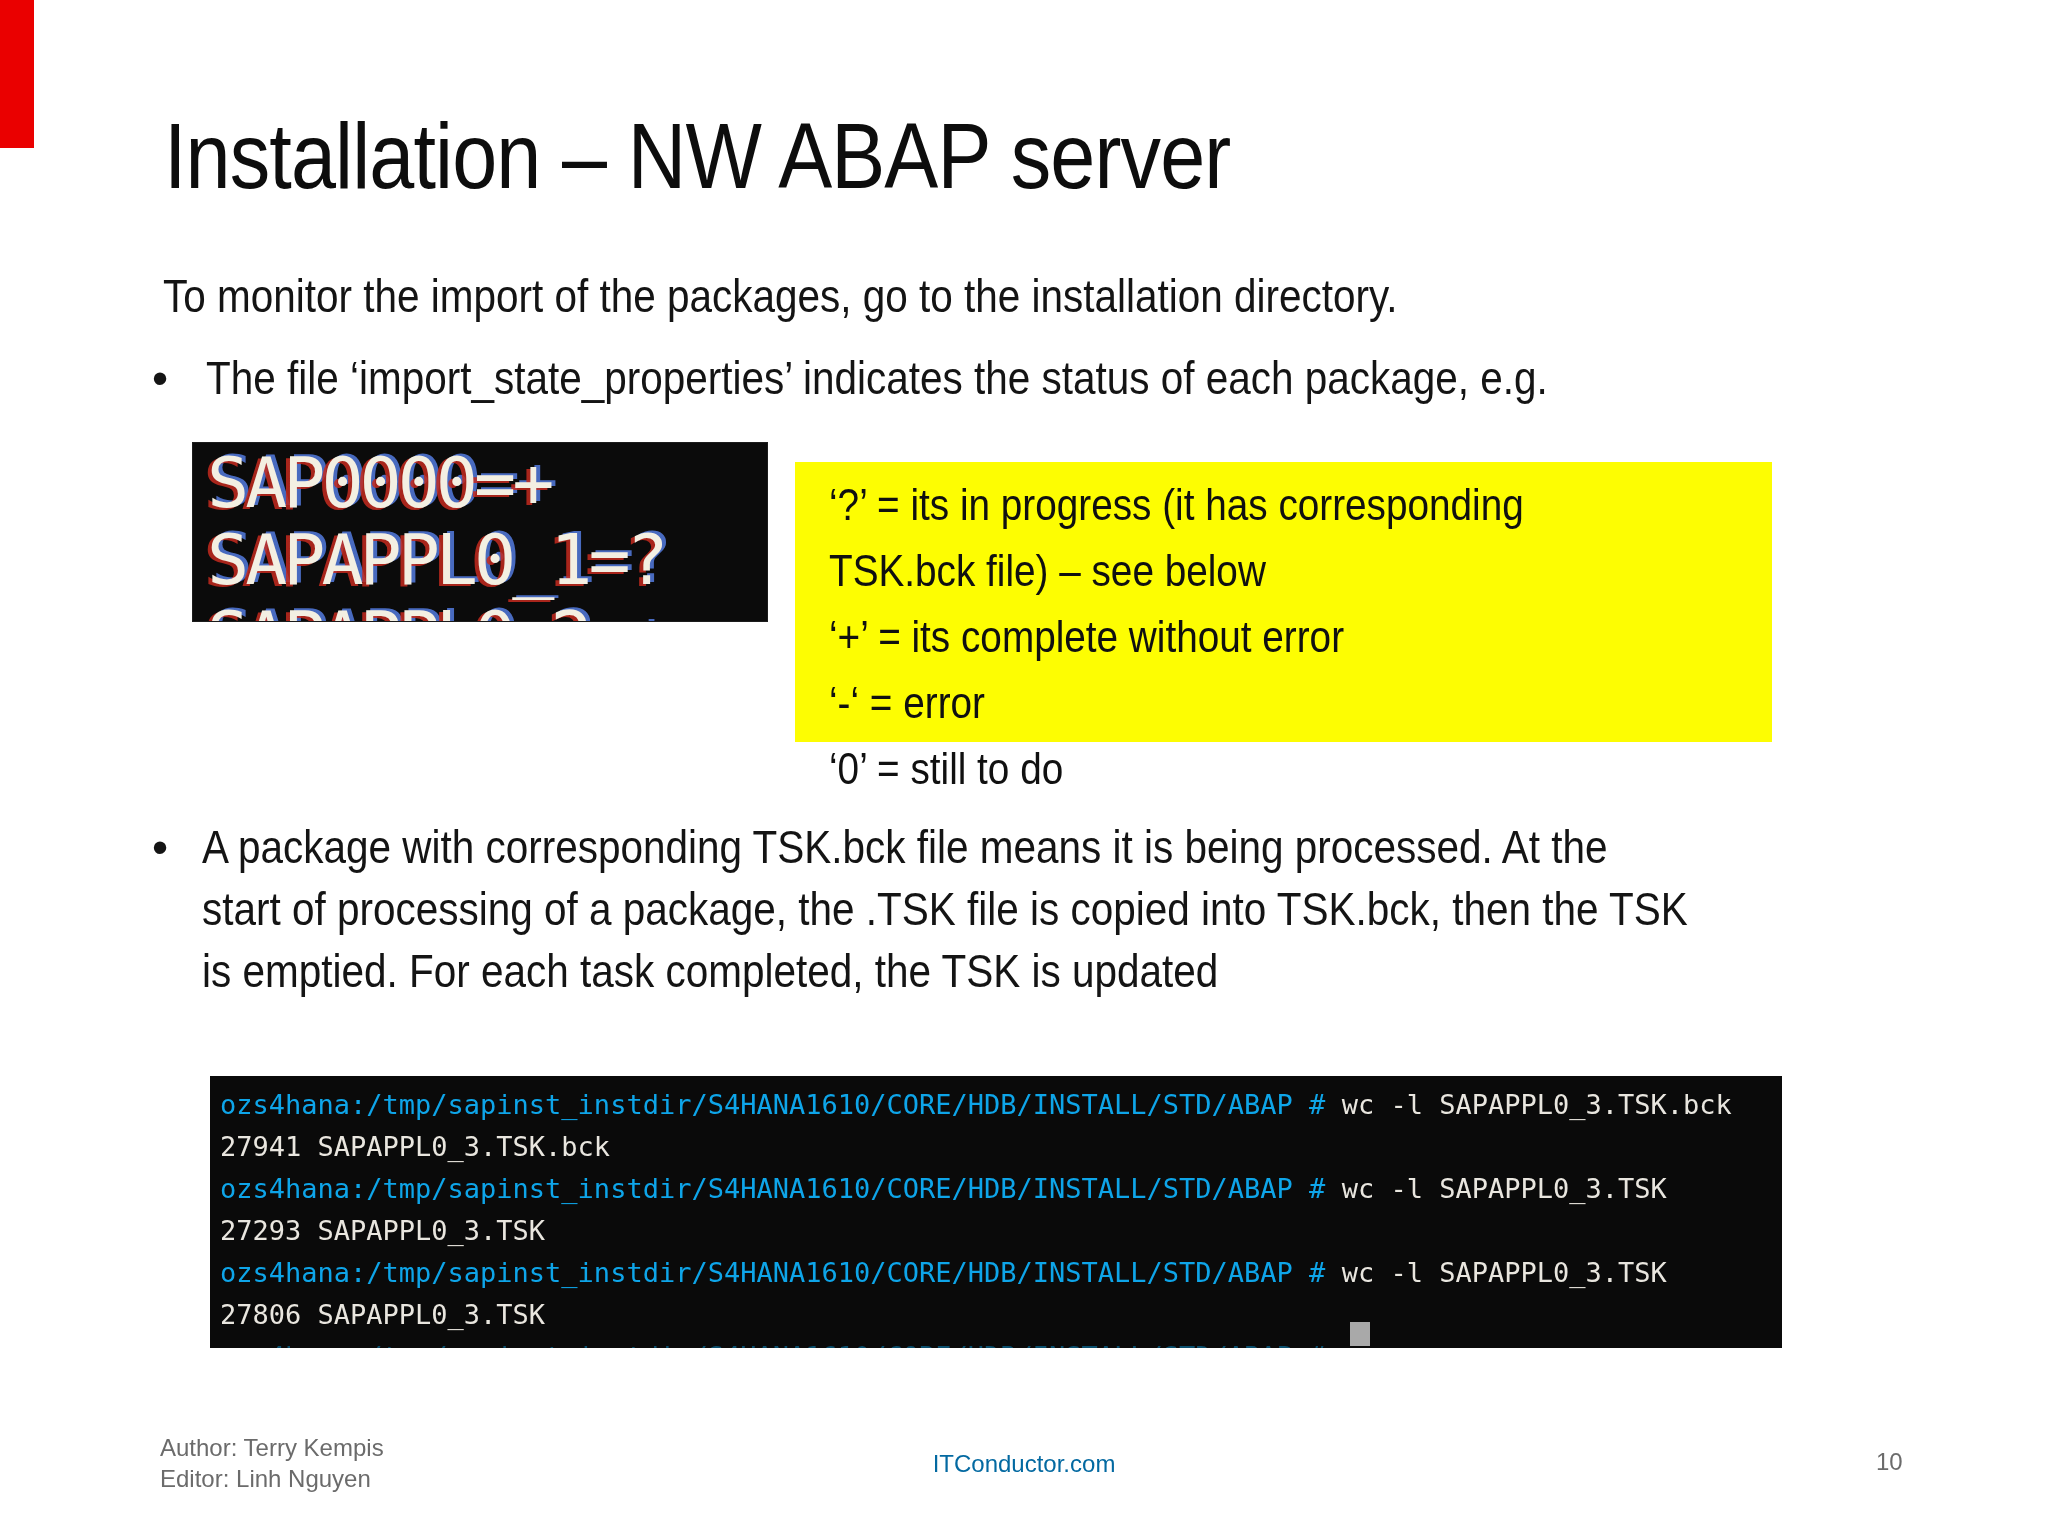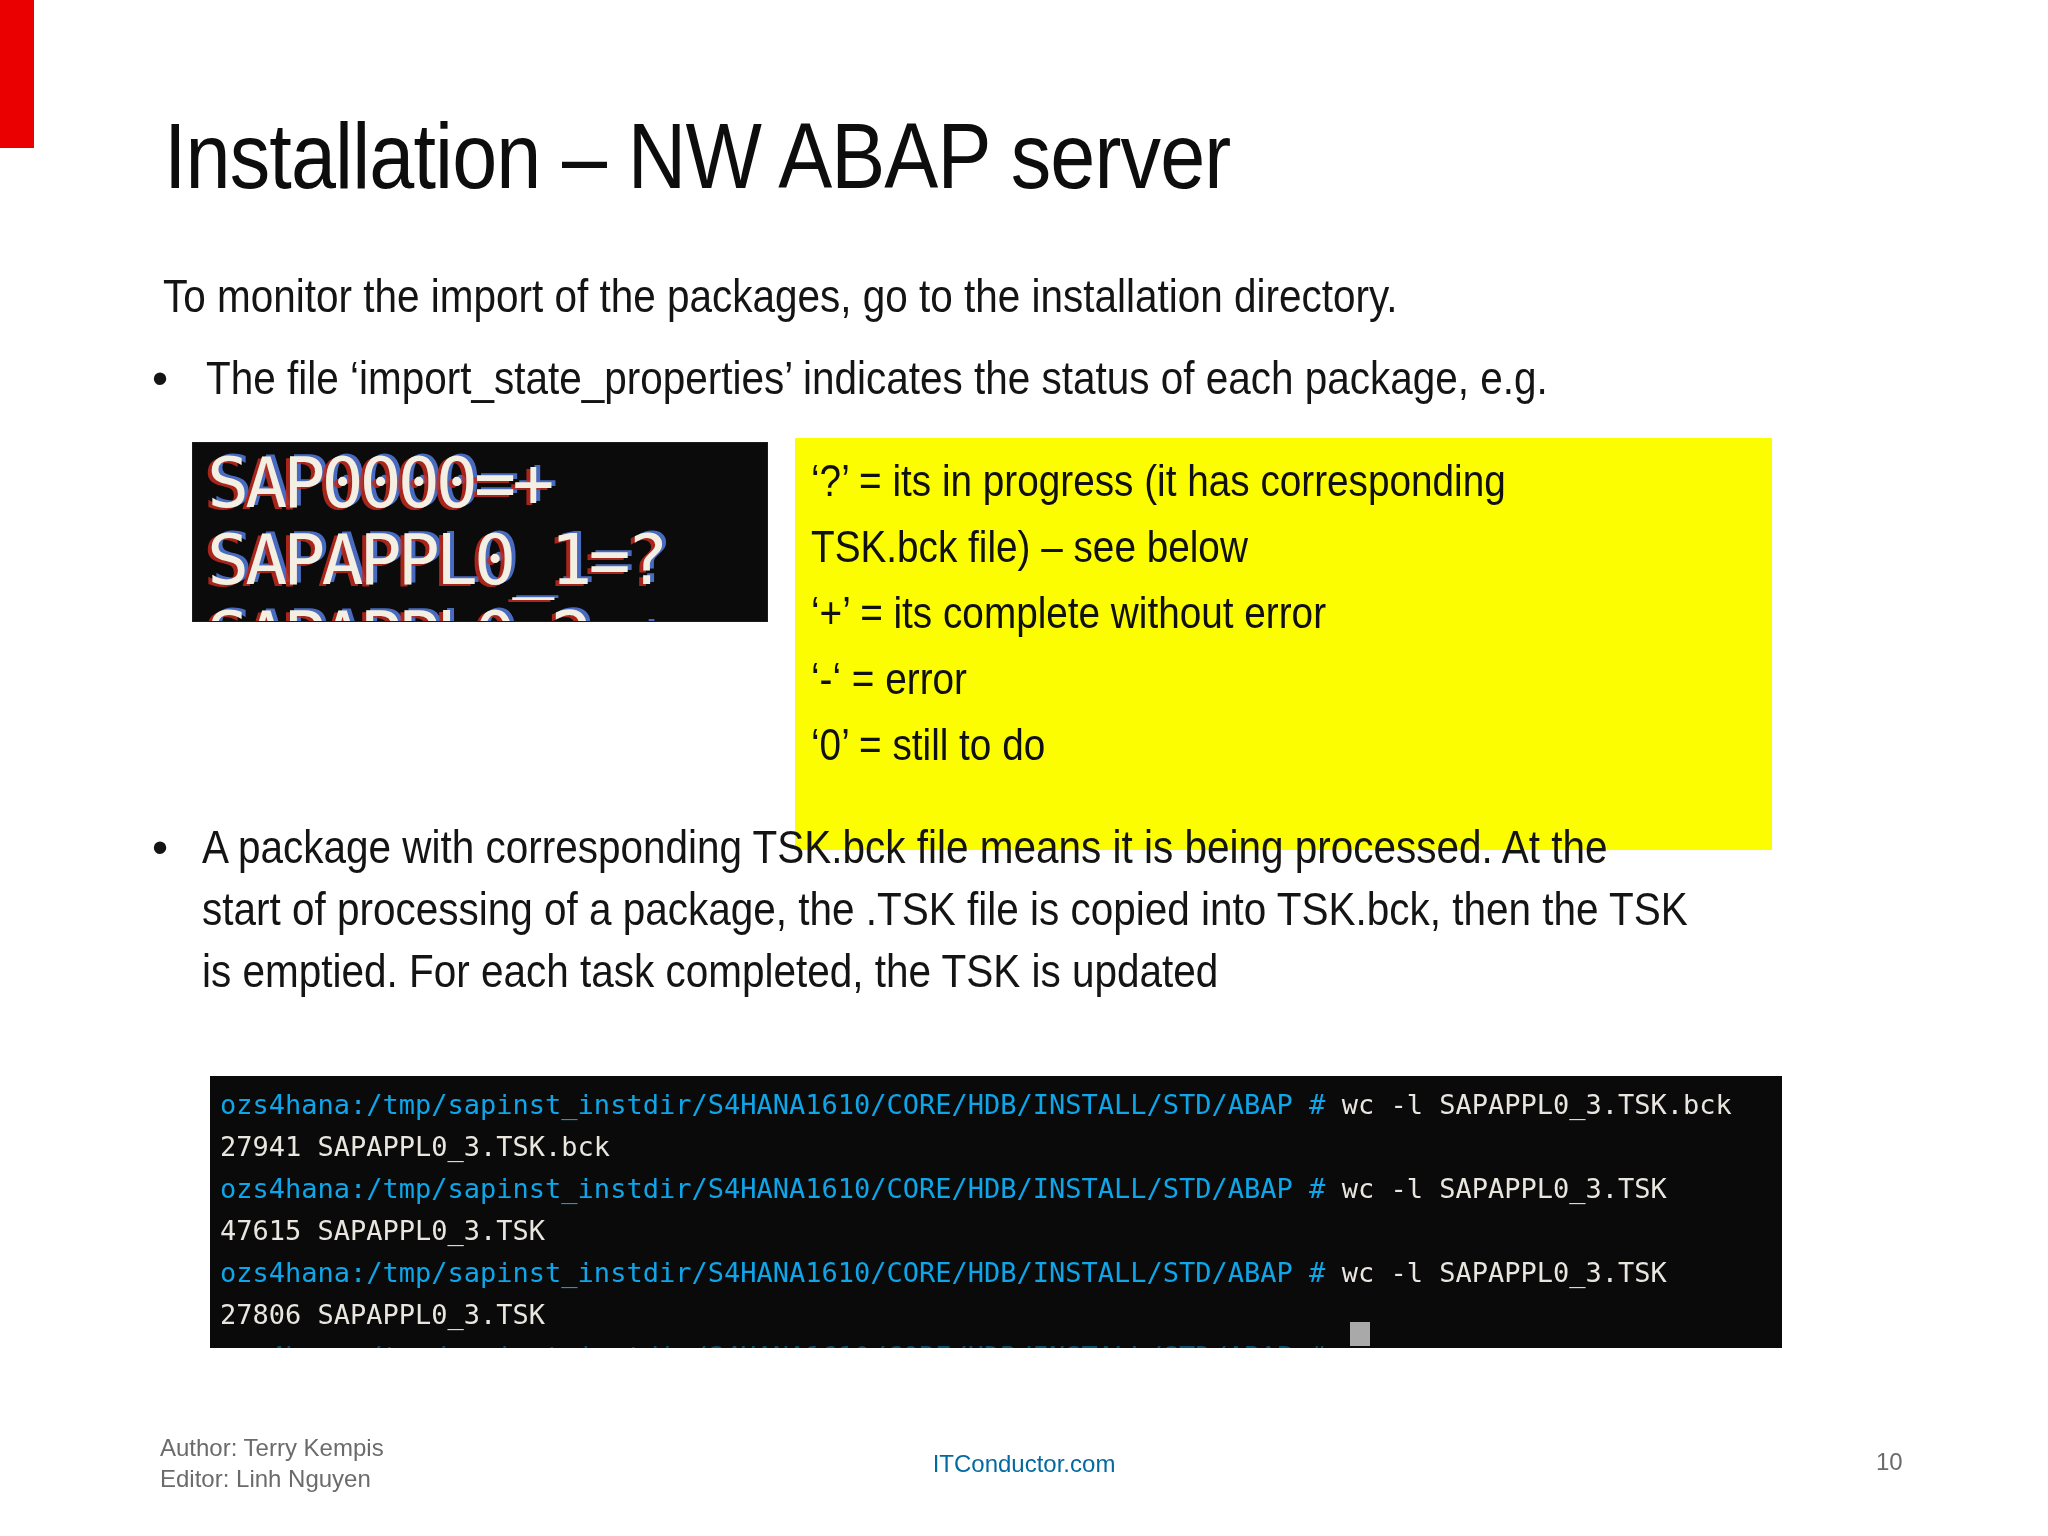--- a/index.html
+++ b/index.html
@@ -43,23 +43,23 @@
   .shot1 .mline{
     font-family:"DejaVu Sans Mono", monospace;
     font-size:70px;line-height:77px;
     color:#f3efe2;white-space:pre;
     text-shadow:-4px 2px 0 rgba(196,42,30,0.85), 4px -2px 0 rgba(88,130,236,0.8);
     filter:blur(0.6px);
     letter-spacing:-4px;
   }
 
   .legend{
-    position:absolute;left:795px;top:438px;width:977px;height:412px;
+    position:absolute;left:795px;top:462px;width:977px;height:280px;
     background:#fdfd02;box-sizing:border-box;
-    padding:10px 0 0 16px;
+    padding:10px 0 0 34px;
   }
   .legend .lline{
     font-size:44px;line-height:66px;color:#101010;
   }
 
   .terminal{
     position:absolute;left:210px;top:1076px;width:1572px;height:272px;
     background:#0a0a0a;overflow:hidden;
     padding:8px 0 0 10px;box-sizing:border-box;
   }
@@ -125,21 +125,21 @@
       <div>A package with corresponding TSK.bck file means it is being processed. At the</div>
       <div>start of processing of a package, the .TSK file is copied into TSK.bck, then the TSK</div>
       <div>is emptied. For each task completed, the TSK is updated</div>
     </span>
   </div>
 
   <div class="terminal">
     <div class="tline"><span class="tprompt">ozs4hana:/tmp/sapinst_instdir/S4HANA1610/CORE/HDB/INSTALL/STD/ABAP #</span><span class="tcmd"> wc -l SAPAPPL0_3.TSK.bck</span></div>
     <div class="tline"><span class="tout">27941 SAPAPPL0_3.TSK.bck</span></div>
     <div class="tline"><span class="tprompt">ozs4hana:/tmp/sapinst_instdir/S4HANA1610/CORE/HDB/INSTALL/STD/ABAP #</span><span class="tcmd"> wc -l SAPAPPL0_3.TSK</span></div>
-    <div class="tline"><span class="tout">47615 SAPAPPL0_3.TSK</span></div>
+    <div class="tline"><span class="tout">27293 SAPAPPL0_3.TSK</span></div>
     <div class="tline"><span class="tprompt">ozs4hana:/tmp/sapinst_instdir/S4HANA1610/CORE/HDB/INSTALL/STD/ABAP #</span><span class="tcmd"> wc -l SAPAPPL0_3.TSK</span></div>
     <div class="tline"><span class="tout">27806 SAPAPPL0_3.TSK</span></div>
     <div class="tline dim"><span class="tprompt">ozs4hana:/tmp/sapinst_instdir/S4HANA1610/CORE/HDB/INSTALL/STD/ABAP #</span></div>
     <div class="cursor"></div>
   </div>
 
   <div class="footer-author">
     <div>Author: Terry Kempis</div>
     <div>Editor: Linh Nguyen</div>
   </div>

